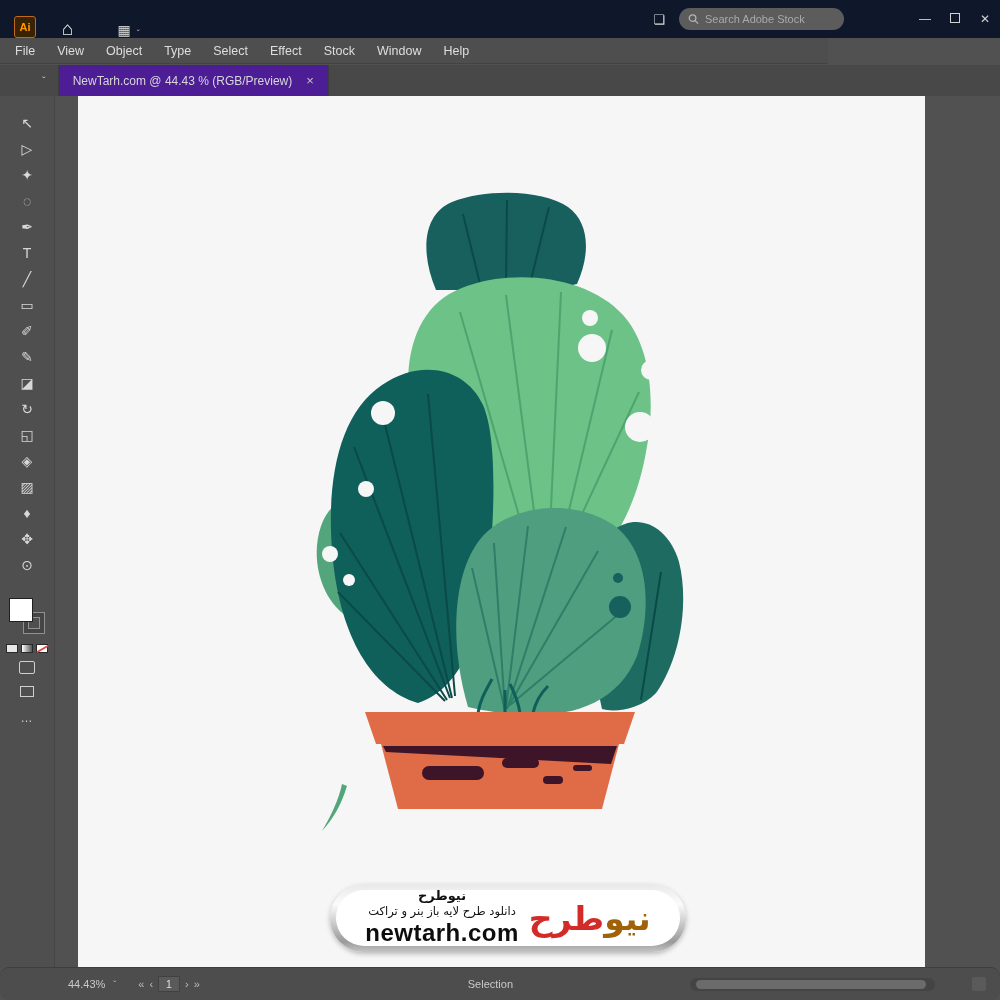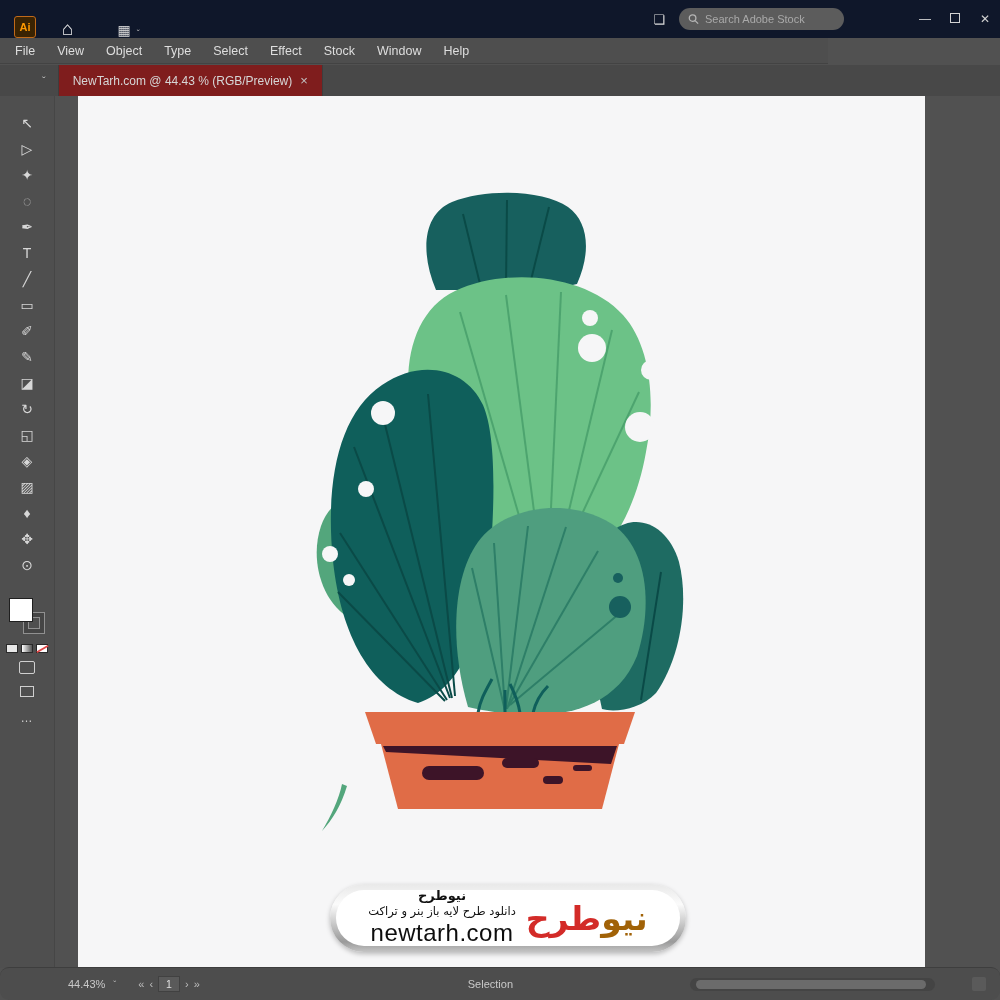--- a/index.html
+++ b/index.html
@@ -20,21 +20,21 @@
   .winbtn { color:#d2d2d2; font-size:12px; width:30px; text-align:center; }
   .maxbox { width:10px; height:10px; border:1px solid #d2d2d2; display:inline-block; }
 
   
   .menubar { position:absolute; left:0; top:38px; width:828px; height:26px; background:#4e4e4e; display:flex; align-items:center; gap:22px; padding-left:15px; border-bottom:1px solid #434343; }
   .menu-item { color:#dedede; font-size:12.5px; }
 
   
   .tabbar { position:absolute; left:0; top:65px; width:1000px; height:31px; background:#484848; display:flex; align-items:center; }
   .tab-chev { color:#c9c9c9; font-size:11px; margin-left:42px; }
-  .doc-tab { height:31px; margin-left:12px; padding:0 14px; background:#7f1d1d; display:flex; align-items:center; gap:8px; border-right:1px solid #3d3d3d; border-left:1px solid #3d3d3d; }
+  .doc-tab { height:31px; margin-left:12px; padding:0 14px; background:#4c1d95; display:flex; align-items:center; gap:14px; border-right:1px solid #3d3d3d; border-left:1px solid #3d3d3d; }
   .doc-tab .title { color:#d6d6d6; font-size:12px; }
   .doc-tab .close { color:#c2c2c2; font-size:13px; }
 
   
   .toolbar { position:absolute; left:0; top:96px; width:55px; height:872px; background:#4f4f4f; border-right:1px solid #464646; padding-top:14px; }
   .tools { display:flex; flex-direction:column; align-items:center; gap:0; }
   .tool { width:55px; height:26px; color:#d8d8d8; font-size:14px; display:flex; align-items:center; justify-content:center; }
   .fillstroke { position:relative; width:42px; height:42px; margin:18px auto 6px auto; }
   .fill-sw { position:absolute; left:3px; top:2px; width:24px; height:24px; background:#ffffff; border:1px solid #1f1f1f; }
   .stroke-sw { position:absolute; left:18px; top:17px; width:20px; height:20px; border:4px solid #454545; box-shadow:0 0 0 1px #909090, inset 0 0 0 1px #909090; }
@@ -51,21 +51,21 @@
   .canvas { position:absolute; left:78px; top:96px; width:847px; height:871px; background:#f6f6f7; }
   .canvas svg { position:absolute; left:0; top:0; }
 
   
   .wm { position:absolute; left:252px; top:788px; width:356px; height:68px; border-radius:34px; background:linear-gradient(180deg,#e9e9e9 0%,#fbfbfb 30%,#9a9a9a 85%,#c4c4c4 100%); box-shadow:0 2px 5px rgba(0,0,0,0.25); padding:6px; }
   .wm-inner { width:100%; height:100%; background:#ffffff; border-radius:28px; display:flex; flex-direction:row-reverse; align-items:center; justify-content:center; gap:10px; padding:0 16px; }
   .wm-logo { direction:rtl; font-family:"DejaVu Sans",sans-serif; font-weight:bold; font-size:33px; line-height:1; white-space:nowrap; }
   .wm-text { display:flex; flex-direction:column; align-items:center; line-height:1.15; }
   .wm-t1 { font-family:"DejaVu Sans",sans-serif; font-weight:bold; font-size:13px; color:#111; }
   .wm-t2 { font-family:"DejaVu Sans",sans-serif; font-size:11.5px; color:#111; margin-top:1px; }
-  .wm-t3 { font-weight:normal; font-size:24px; color:#0d0d0d; letter-spacing:0.5px; margin-top:1px; }
+  .wm-t3 { font-weight:bold; font-size:24px; color:#0d0d0d; letter-spacing:0.5px; margin-top:1px; }
 
   
   .statusbar { position:absolute; left:0; top:967px; width:1000px; height:33px; background:#4d4d4d; border-top:1px solid #3e3e3e; display:flex; align-items:center; color:#c9c9c9; font-size:11px;border-radius:9px; }
   .zoom-val { margin-left:68px; }
   .sb-chev { margin-left:8px; font-size:9px; color:#bdbdbd; }
   .ab-nav { display:flex; align-items:center; gap:5px; margin-left:22px; color:#bdbdbd; }
   .ab-field { background:#5a5a5a; border:1px solid #414141; color:#e0e0e0; padding:0 7px; height:16px; display:flex; align-items:center; font-size:10.5px; }
   .tool-hint { margin-left:268px; }
   .hscroll { position:absolute; left:690px; top:10px; width:245px; height:13px; background:#444444; border-radius:7px; }
   .hthumb { position:absolute; left:6px; top:2px; width:230px; height:9px; background:#6b6b6b; border-radius:5px; }

